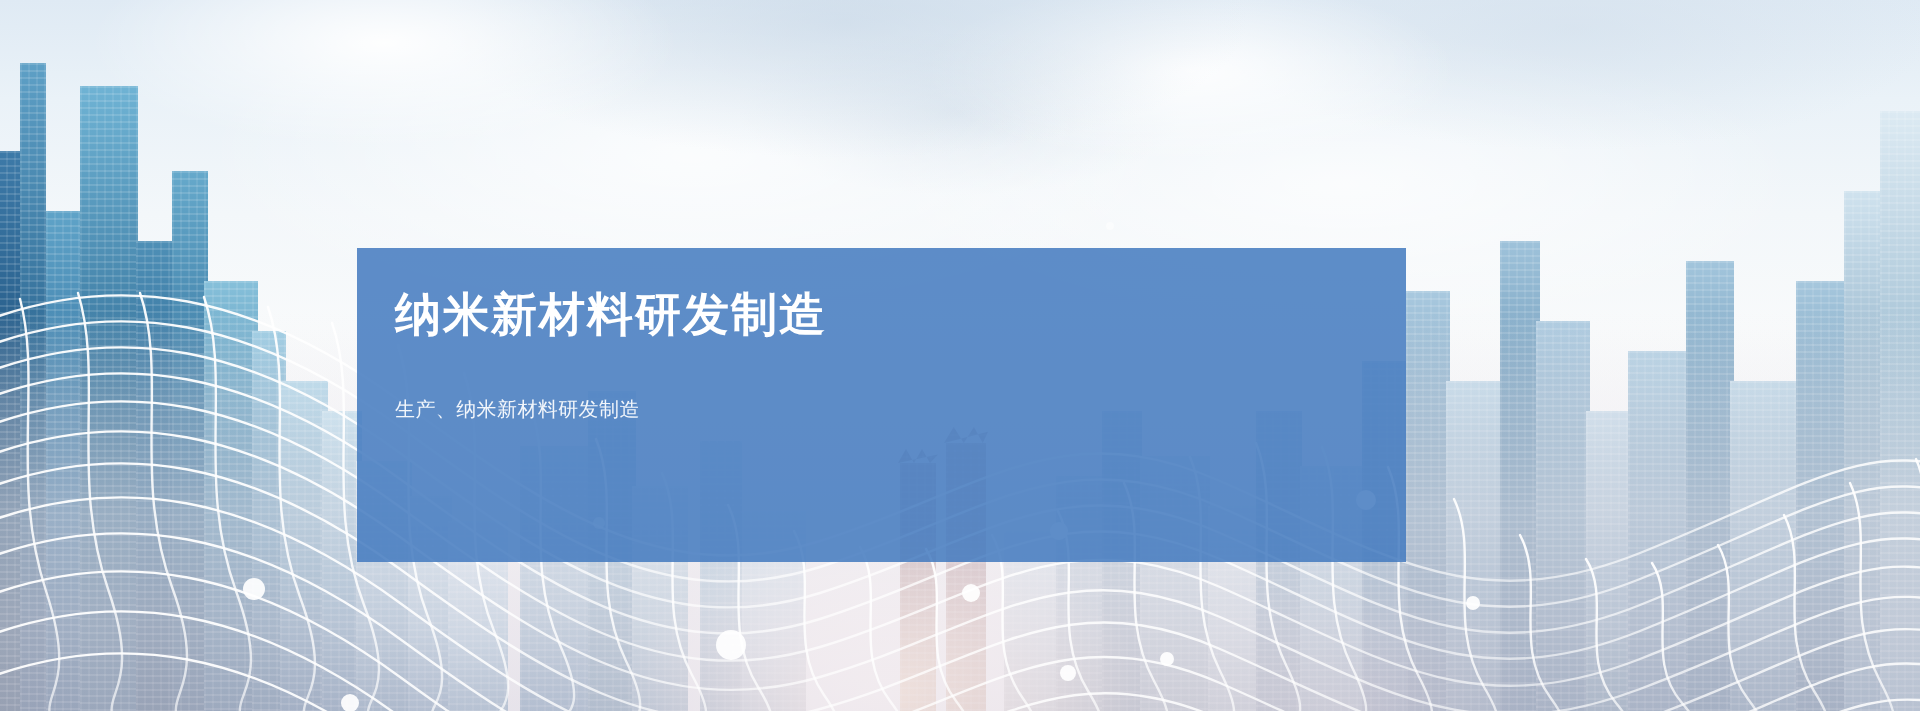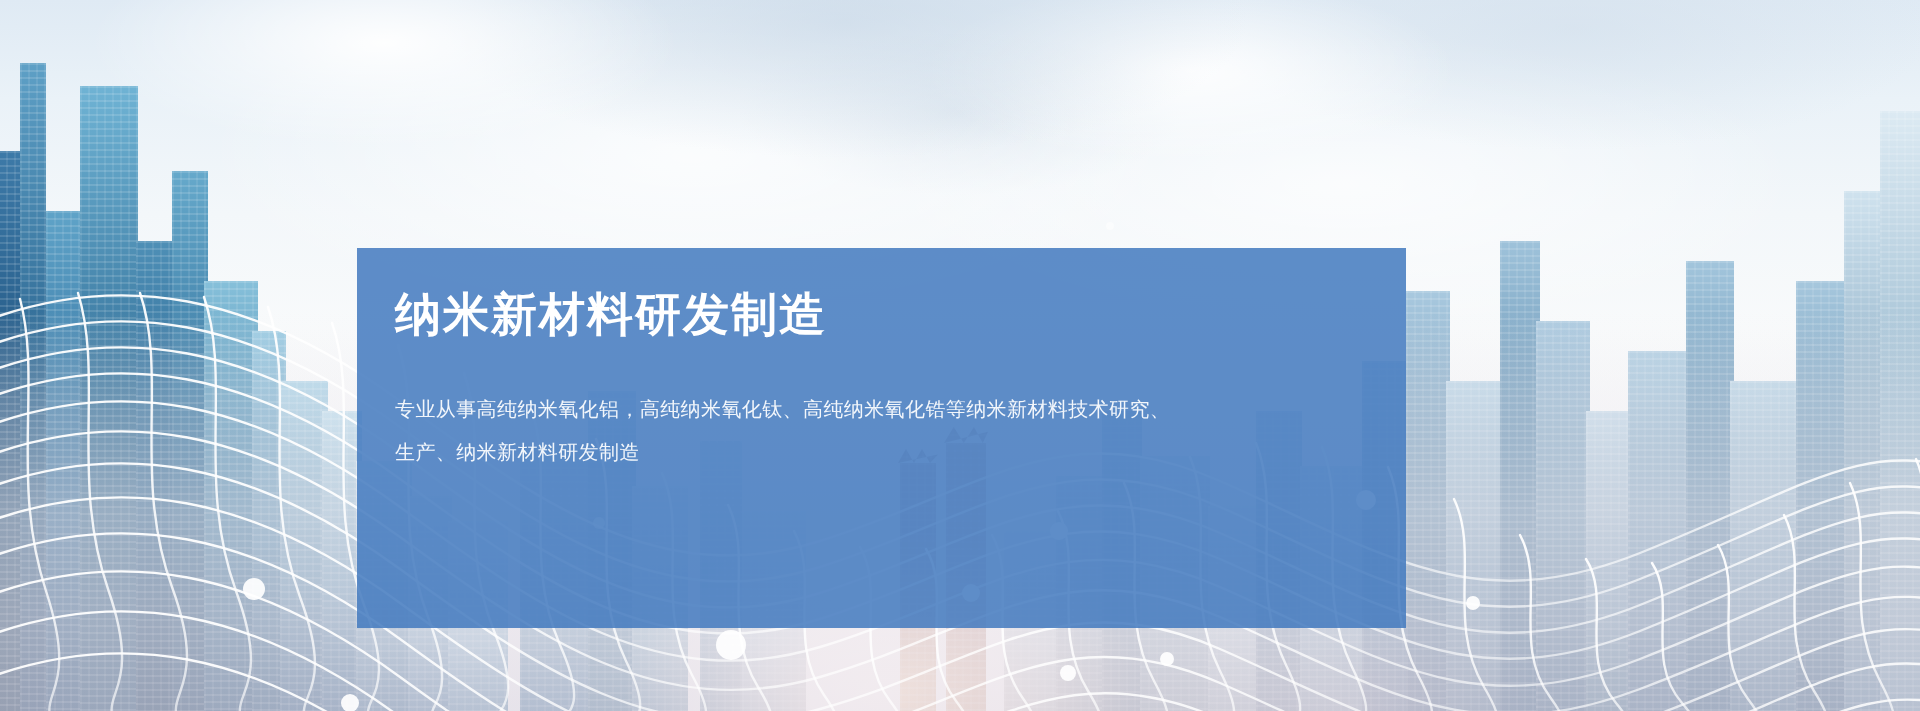--- a/index.html
+++ b/index.html
@@ -110,21 +110,21 @@
     border-radius: 50%;
     background: rgba(255,255,255,0.92);
   }
 
   
   .panel {
     position: absolute;
     left: 357px;
     top: 248px;
     width: 1049px;
-    height: 380px;
+    height: 314px;
     background: rgba(67,122,191, 0.86);
     box-sizing: border-box;
     padding: 0;
   }
   .panel-title {
     position: absolute;
     left: 38px;
     top: 38px;
     margin: 0;
     font-size: 46px;
@@ -275,18 +275,17 @@
   <div class="dot" style="left:1160px; top:652px; width:14px; height:14px;"></div>
   <div class="dot" style="left:1356px; top:490px; width:20px; height:20px;"></div>
   <div class="dot" style="left:1466px; top:596px; width:14px; height:14px;"></div>
   <div class="dot" style="left:593px; top:517px; width:12px; height:12px; background:rgba(255,255,255,0.7);"></div>
   <div class="dot" style="left:541px; top:298px; width:9px; height:9px; background:rgba(255,255,255,0.55);"></div>
   <div class="dot" style="left:1106px; top:222px; width:8px; height:8px; background:rgba(255,255,255,0.5);"></div>
 
   <div class="panel">
     <h1 class="panel-title">纳米新材料研发制造</h1>
     <p class="panel-sub">
-      <span>专业从事高纯纳米氧化铝，高纯纳米氧化钛、高纯纳米氧化锆等纳米新材料技术研究、</span>
       <span>生产、纳米新材料研发制造</span>
     </p>
   </div>
 
 </div>
 
 </body></html>

